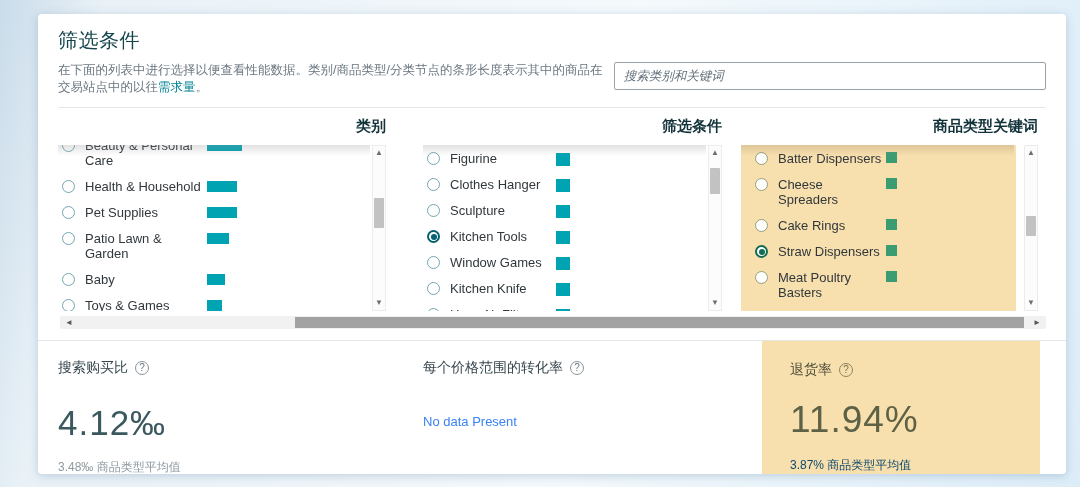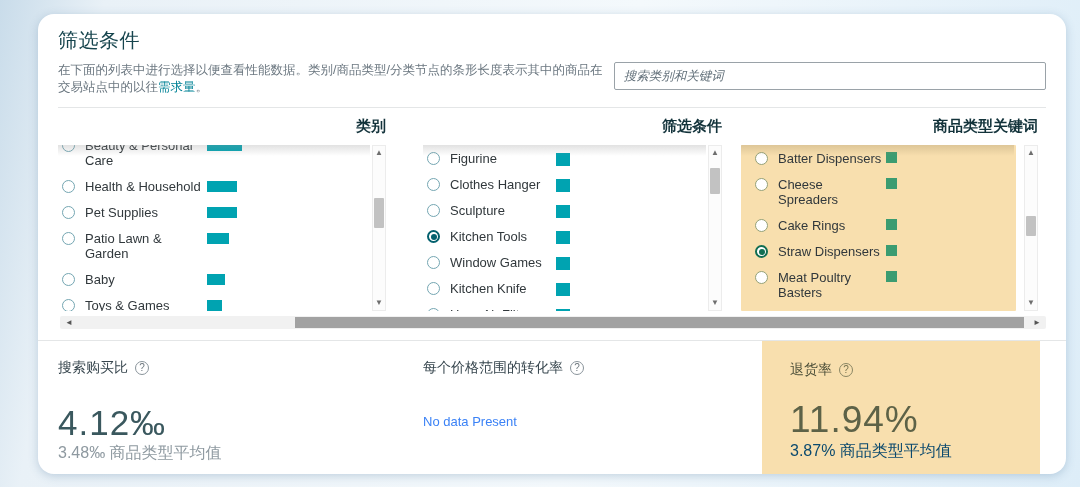--- a/index.html
+++ b/index.html
@@ -4,21 +4,21 @@
 <style>
   * { box-sizing: border-box; margin: 0; padding: 0; }
   html,body { width:1080px; height:487px; overflow:hidden; }
   body {
     font-family: "Liberation Sans", "DejaVu Sans", sans-serif;
     background: linear-gradient(100deg, #c9dcea 0%, #e9f1f7 9%, #f4f9fc 55%, #ddedf8 100%);
     position: relative;
   }
   .card {
     position: absolute; left:38px; top:14px; width:1028px; height:460px;
-    background:#ffffff; border-radius:16px;
+    background:#ffffff; border-radius:4px;
     box-shadow: 0 2px 10px rgba(70,110,150,.28);
     padding: 0 20px; overflow:hidden;
   }
   .page-title { margin-top:13px; font-size:20px; font-weight:500; color:#17454e; letter-spacing:.5px; }
   .intro-row { display:flex; margin-top:8px; align-items:flex-start; }
   .intro { width:562px; font-size:12.5px; line-height:17px; color:#6b7780; }
   .intro a { color:#008296; text-decoration:none; cursor:pointer; }
   .search-box {
     margin-left:auto; width:437px; height:28px; border:1px solid #9aa2a8; border-radius:2px;
     font-family:"Liberation Sans",sans-serif; font-size:12.5px; font-style:italic;
@@ -82,21 +82,21 @@
   .m2 { width:339px; }
   .m3 { width:278px; background:#f8dfae; height:100%; padding-left:28px; padding-top:20px; }
   .metric-label { font-size:14px; color:#38474f; }
   .m3 .metric-label { color:#4c4f39; }
   .qicon { display:inline-block; width:14px; height:14px; border:1px solid #8a949b; border-radius:50%;
     font-size:10px; line-height:12px; text-align:center; color:#6b757c; margin-left:7px;
     vertical-align:1px; cursor:pointer; font-style:normal; }
   .m3 .qicon { border-color:#8a8664; color:#77734f; }
   .metric-value { font-size:35px; font-weight:400; color:#3a585e; margin-top:26px; letter-spacing:1px; }
   .m3 .metric-value { color:#5d6247; margin-top:20px; font-size:37px; }
-  .metric-sub { font-size:16px; color:#8e99a0; margin-top:0; }
+  .metric-sub { font-size:12px; color:#8e99a0; margin-top:16px; }
   .m3 .metric-sub { color:#0c4a6e; }
   .no-data { font-size:13px; color:#3b82f6; margin-top:37px; }
 </style>
 </head>
 <body>
 
 <div class="card">
 
   <div class="page-title">筛选条件</div>
 

